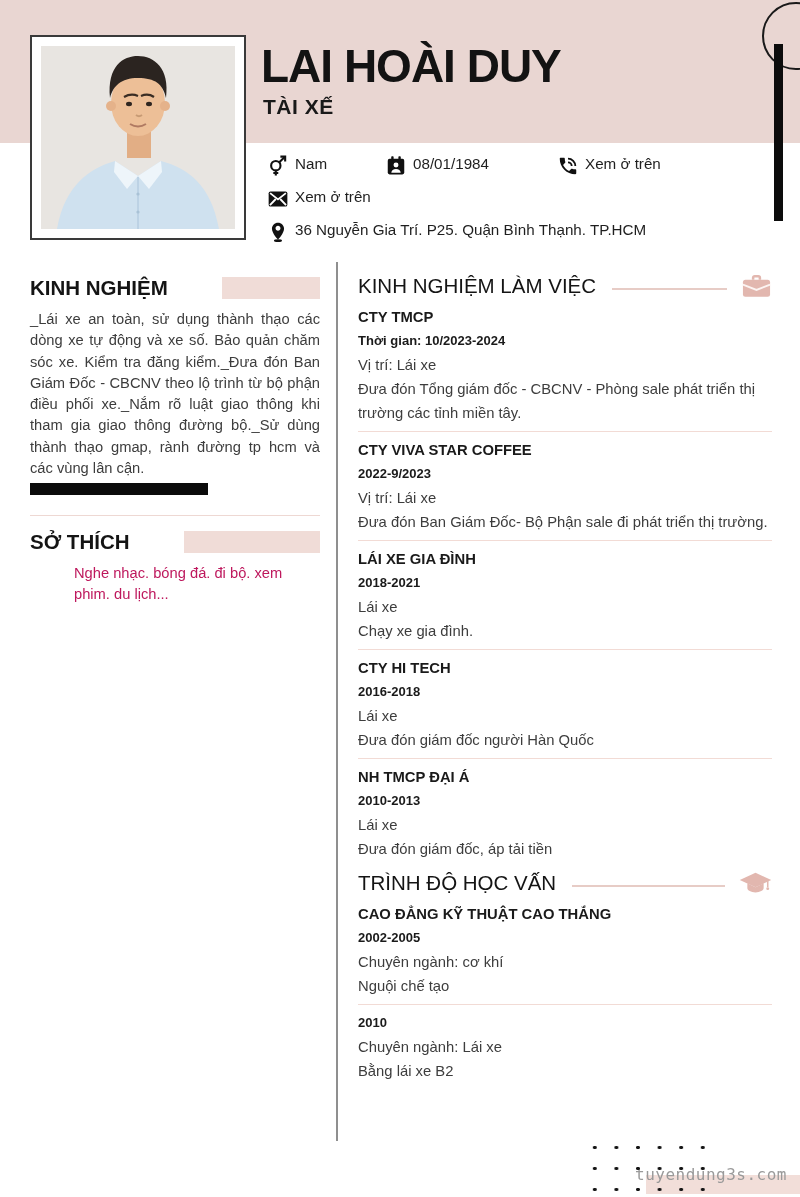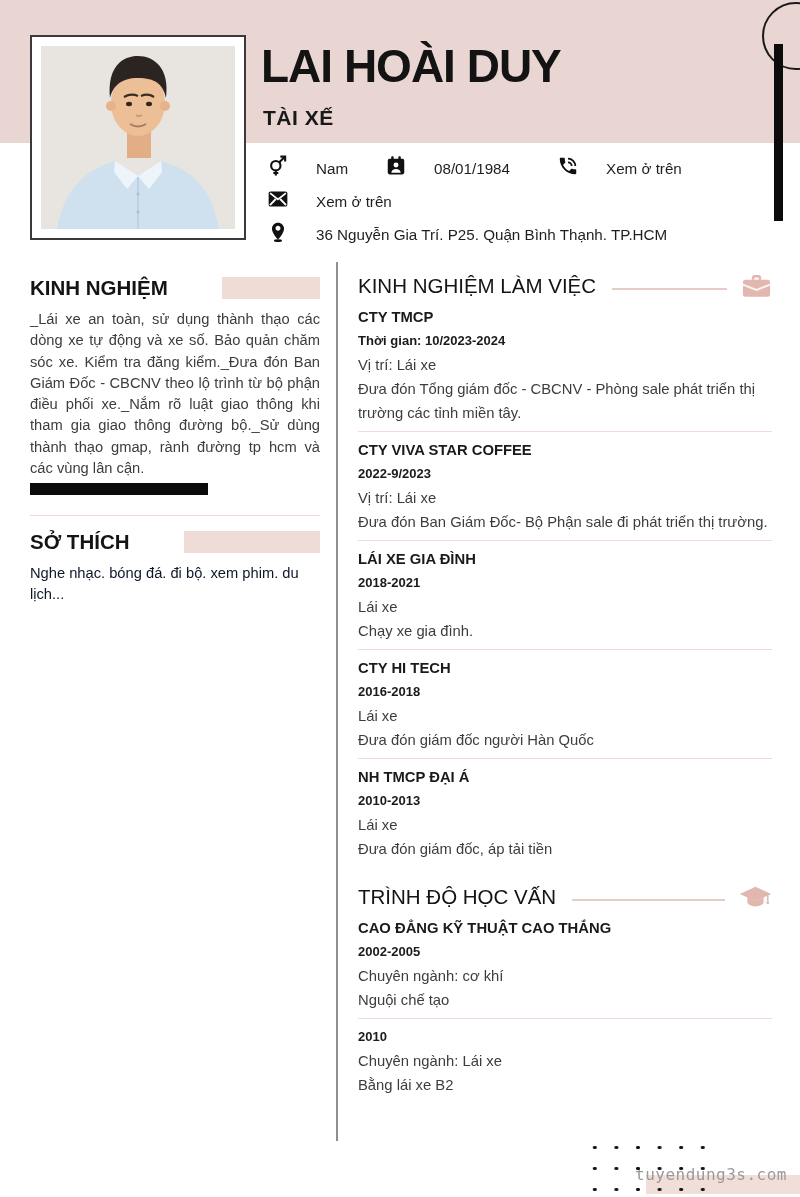--- a/index.html
+++ b/index.html
@@ -12,48 +12,48 @@
   .deco-circle { position:absolute; left:762px; top:2px; width:68px; height:68px;
                  border:2.5px solid #1a1a1a; border-radius:50%; }
   .deco-bar { position:absolute; left:774px; top:44px; width:9px; height:177px; background:#0c0c0c; }
 
   .photo-frame { position:absolute; left:30px; top:35px; width:216px; height:205px;
                  background:#fff; border:2px solid #3a3a3a; padding:9px; }
   .photo-frame svg { width:100%; height:100%; display:block; }
 
   .name { position:absolute; left:261px; top:40px; font-size:46px; font-weight:700;
           letter-spacing:-1px; color:#131313; line-height:52px; white-space:nowrap; }
-  .job-title { position:absolute; left:263px; top:106px; font-size:21px; font-weight:700;
+  .job-title { position:absolute; left:263px; top:95px; font-size:21px; font-weight:700;
                letter-spacing:.5px; color:#191919; white-space:nowrap; }
 
   .contact-row { position:absolute; left:267px; display:flex; align-items:center; height:24px; }
-  .contact-item { display:flex; align-items:flex-end; gap:27px; }
+  .contact-item { display:flex; align-items:flex-start; gap:6px; }
   .contact-item .txt { font-size:15.2px; color:#1f1f1f; white-space:nowrap; }
   .ci-gender { width:118px; }
   .ci-dob { width:172px; }
   .row1 { top:154px; }
   .row2 { top:187px; }
   .row3 { top:220px; }
   .cicon { width:22px; height:22px; flex:0 0 auto; }
 
   
   .divider-v { position:absolute; left:336px; top:262px; width:2px; height:879px; background:#8f8f8f; }
 
   .col-left { position:absolute; left:30px; top:262px; width:290px; }
   .lhead { display:flex; align-items:center; height:24px; margin-top:14px;gap:40px; }
   .lhead-text { font-size:20.5px; font-weight:700; color:#141414; white-space:nowrap; }
   .lhead-block { flex:1; height:22px; background:#f0dcd7; margin-left:14px; }
   .summary { margin-top:9px; text-align:justify; font-size:14.7px; line-height:21.3px; color:#3d3d3d; }
   .redact-bar { width:178px; height:12px; background:#0b0b0b; margin-top:4px; }
   .ldivider { border-top:1.5px solid #eed8d3; margin-top:20px; }
-  .hobbies { margin-top:9px; font-size:14.7px; line-height:21px; color:#0f172a; }
+  .hobbies { margin-top:9px; font-size:14.7px; line-height:21px; color:#be185d;margin-left:44px; }
 
   .col-right { position:absolute; left:358px; top:262px; width:414px; }
   .rhead { display:flex; align-items:center; height:26px; margin-top:11px; }
-  .rhead-edu { margin-top:17px;justify-content:flex-end; }
+  .rhead-edu { margin-top:3px;justify-content:flex-end; }
   .rhead-text { font-size:20.5px; font-weight:400; color:#141414; white-space:nowrap; }
   .rhead-line { flex:1; height:2px; background:#e7ccc6; margin:6px 14px 0 16px; }
   .rhead-icon { flex:0 0 auto; }
 
   .entry { padding:6px 0; border-bottom:1.5px solid #f2dbd5; }
   .entries .entry:last-child { border-bottom:none; }
   .entry > div { line-height:24px; }
   .e-company { font-weight:700; font-size:14.8px; color:#1a1a1a; }
   .e-period  { font-weight:700; font-size:13px; color:#1a1a1a; }
   .e-pos, .e-desc { font-size:14.8px; color:#3d3d3d; }

